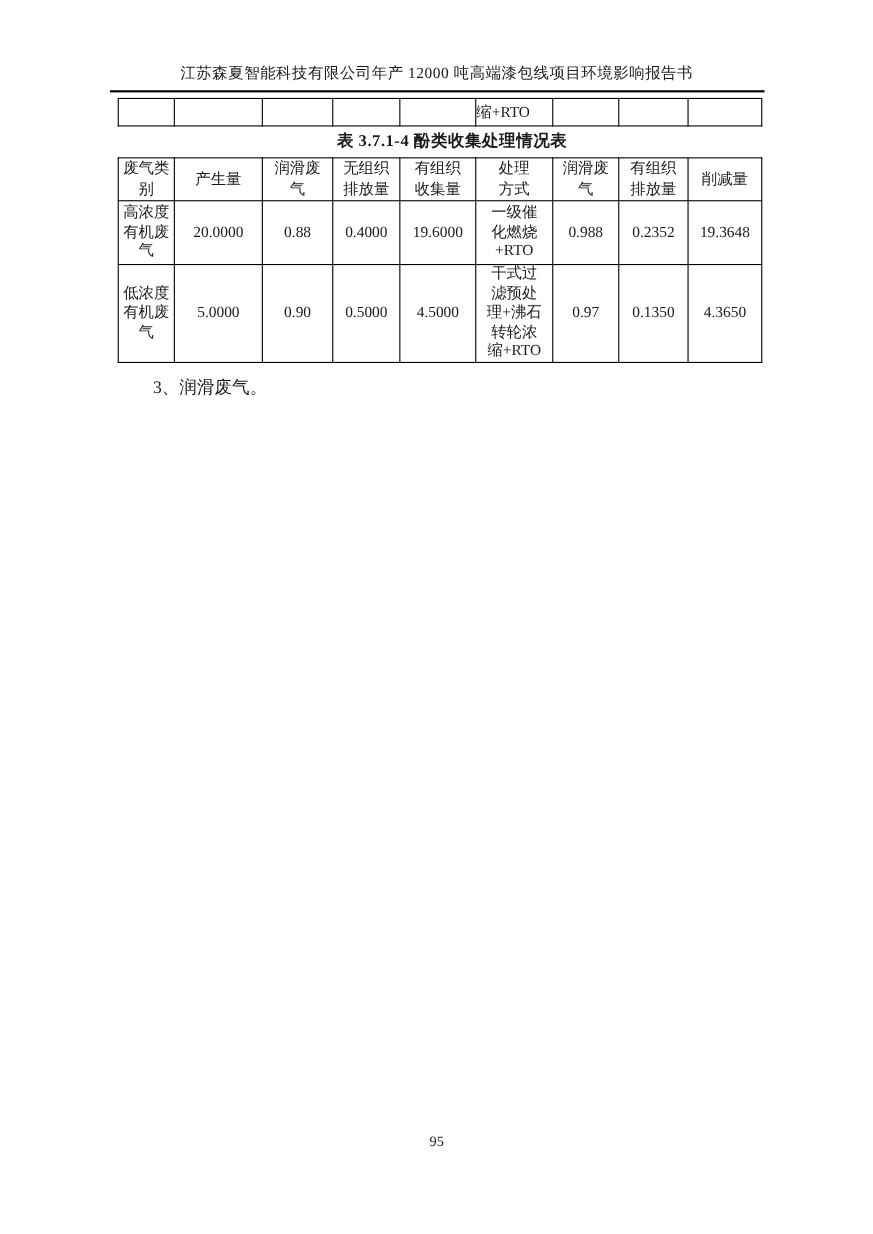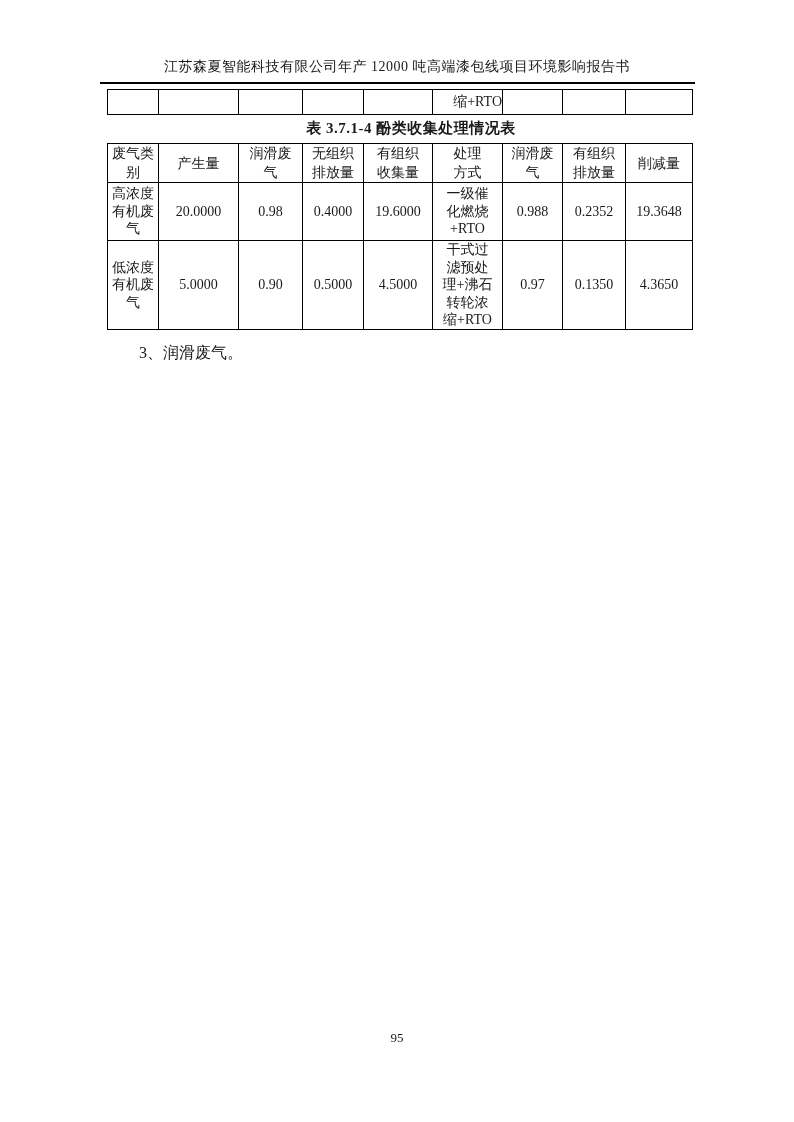--- a/index.html
+++ b/index.html
@@ -23,21 +23,21 @@
   }
 
   
   table { border-collapse: collapse; table-layout: fixed; }
   .carryover-table {
     position: absolute; top: 89px; left: 107px; width: 586px;
     font-size: 14px;
   }
   .carryover-table td {
     border: 1px solid #000; height: 25px;
-    text-align: right; vertical-align: middle;
+    text-align: left; vertical-align: middle;
   }
   .table-caption {
     position: absolute; top: 119px; left: 118px; width: 586px;
     text-align: center; font-size: 15px; font-weight: bold;
     letter-spacing: 0.5px;
   }
   .main-table {
     position: absolute; top: 143px; left: 107px; width: 586px;
     font-size: 14px;
   }
@@ -126,21 +126,21 @@
     <th>无组织排放量</th>
     <th>有组织收集量</th>
     <th>处理方式</th>
     <th>润滑废气</th>
     <th>有组织排放量</th>
     <th>削减量</th>
   </tr>
   <tr class="row-high">
     <td>高浓度有机废气</td>
     <td>20.0000</td>
-    <td>0.98</td>
+    <td>0.88</td>
     <td>0.4000</td>
     <td>19.6000</td>
     <td>一级催化燃烧+RTO</td>
     <td>0.988</td>
     <td>0.2352</td>
     <td>19.3648</td>
   </tr>
   <tr class="row-low">
     <td>低浓度有机废气</td>
     <td>5.0000</td>

